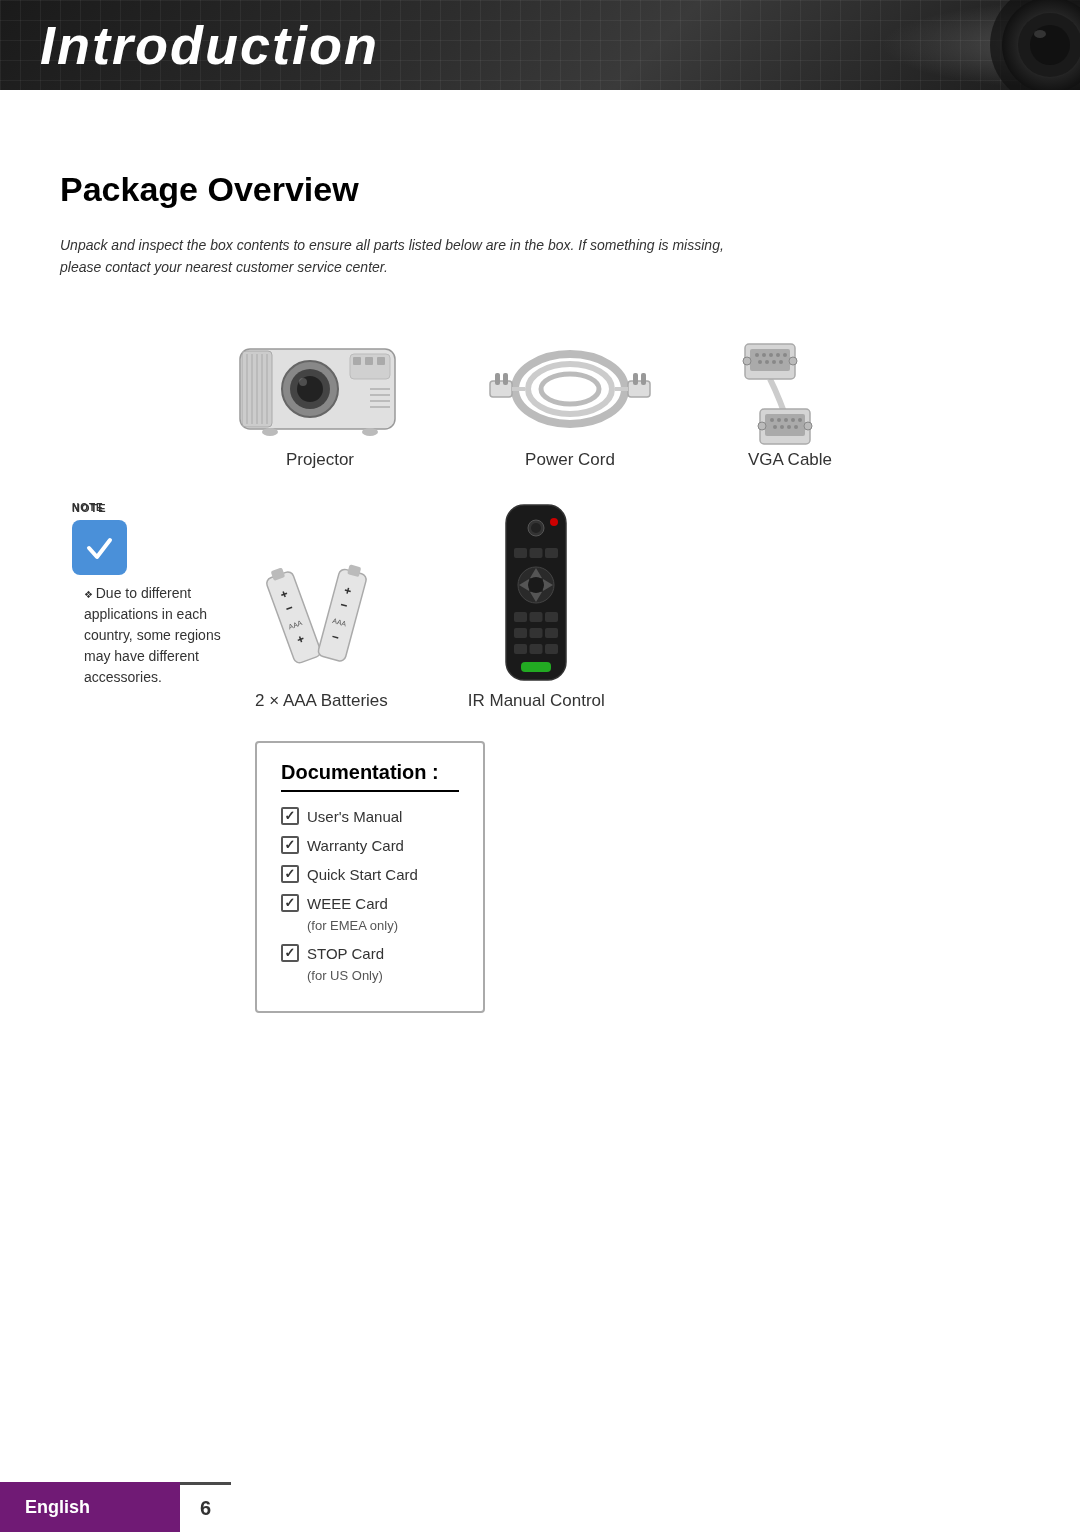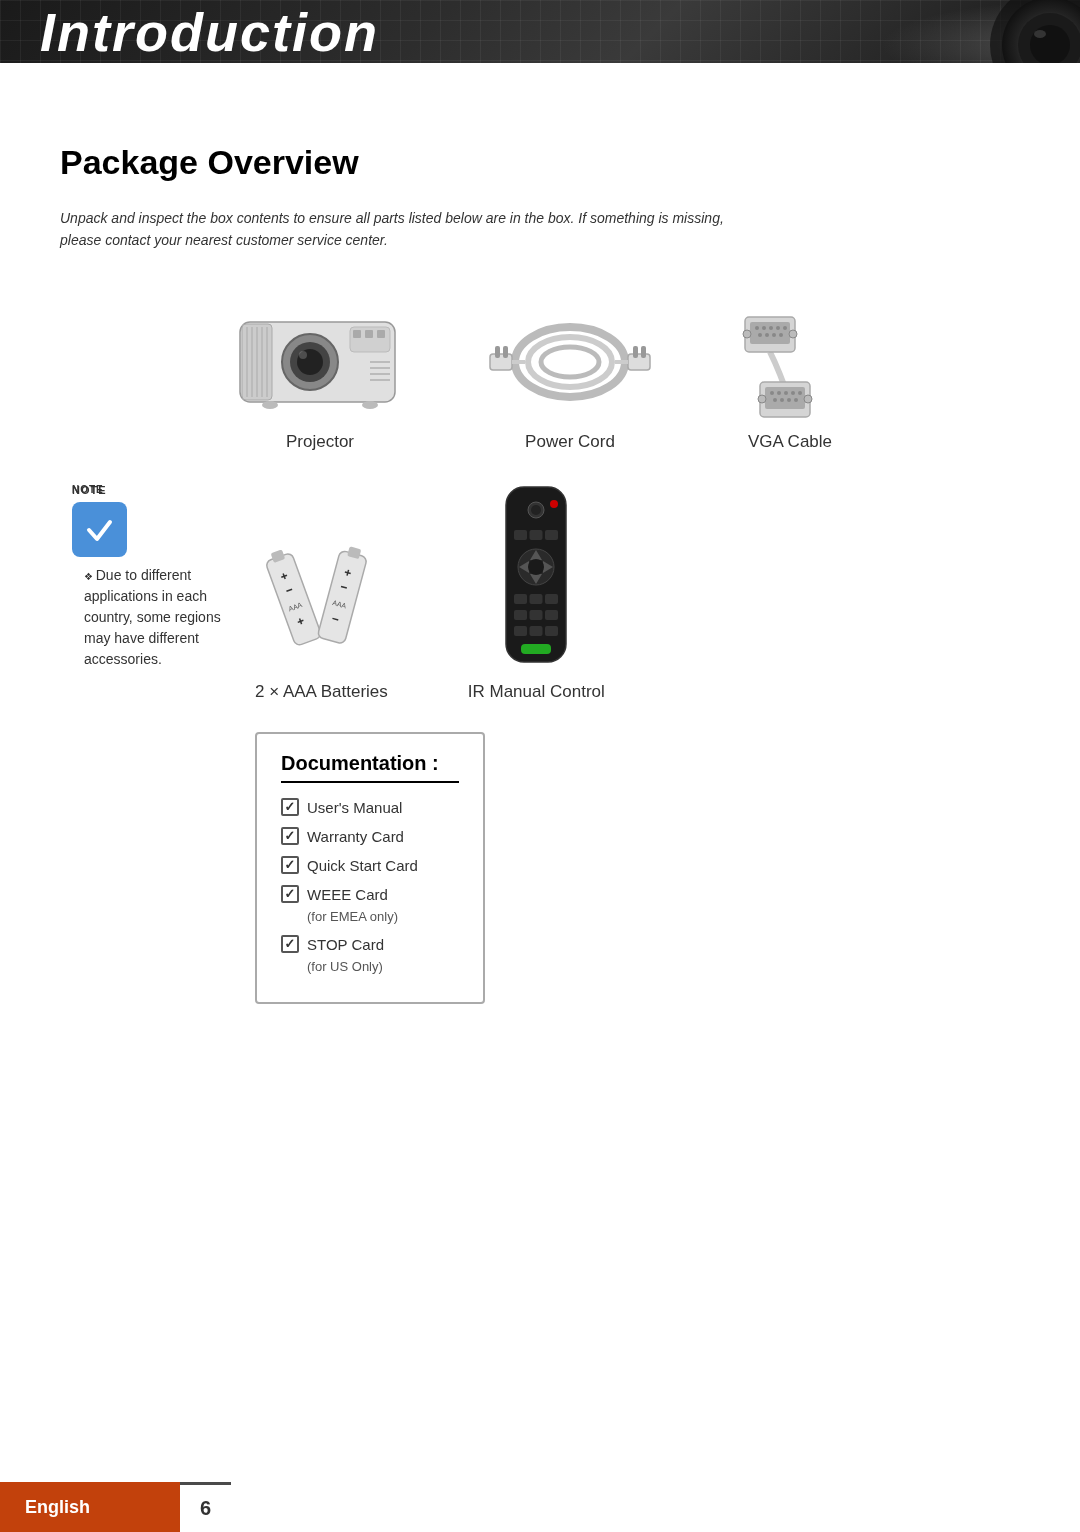--- a/index.html
+++ b/index.html
@@ -9,21 +9,21 @@
       min-height: 1532px;
       background: #ffffff;
       font-family: Arial, sans-serif;
       position: relative;
       overflow-x: hidden;
     }
 
     
     .header {
       width: 100%;
-      height: 63px;
+      height: 90px;
       background: linear-gradient(135deg, #1a1a1a 0%, #2d2d2d 40%, #3a3a3a 60%, #1a1a1a 100%);
       position: relative;
       display: flex;
       align-items: center;
       padding-left: 40px;
       overflow: hidden;
     }
 
     .header::before {
       content: '';
@@ -90,21 +90,21 @@
       justify-content: center;
       align-items: flex-end;
       gap: 60px;
       margin-bottom: 20px;
     }
 
     .product-item {
       display: flex;
       flex-direction: column;
       align-items: center;
-      gap: 10px;
+      gap: 1px;
     }
 
     .product-label {
       font-size: 17px;
       color: #333;
       text-align: center;
     }
 
     
     .second-row {
@@ -230,21 +230,21 @@
       position: absolute;
       bottom: 0;
       left: 0;
       width: 100%;
       height: 50px;
       display: flex;
       align-items: stretch;
     }
 
     .footer-lang {
-      background: #c2410c;
+      background: #701a75;
       color: #fff;
       font-size: 18px;
       font-weight: bold;
       padding: 0 25px;
       display: flex;
       align-items: center;
       min-width: 180px;
     }
 
     .footer-page {

